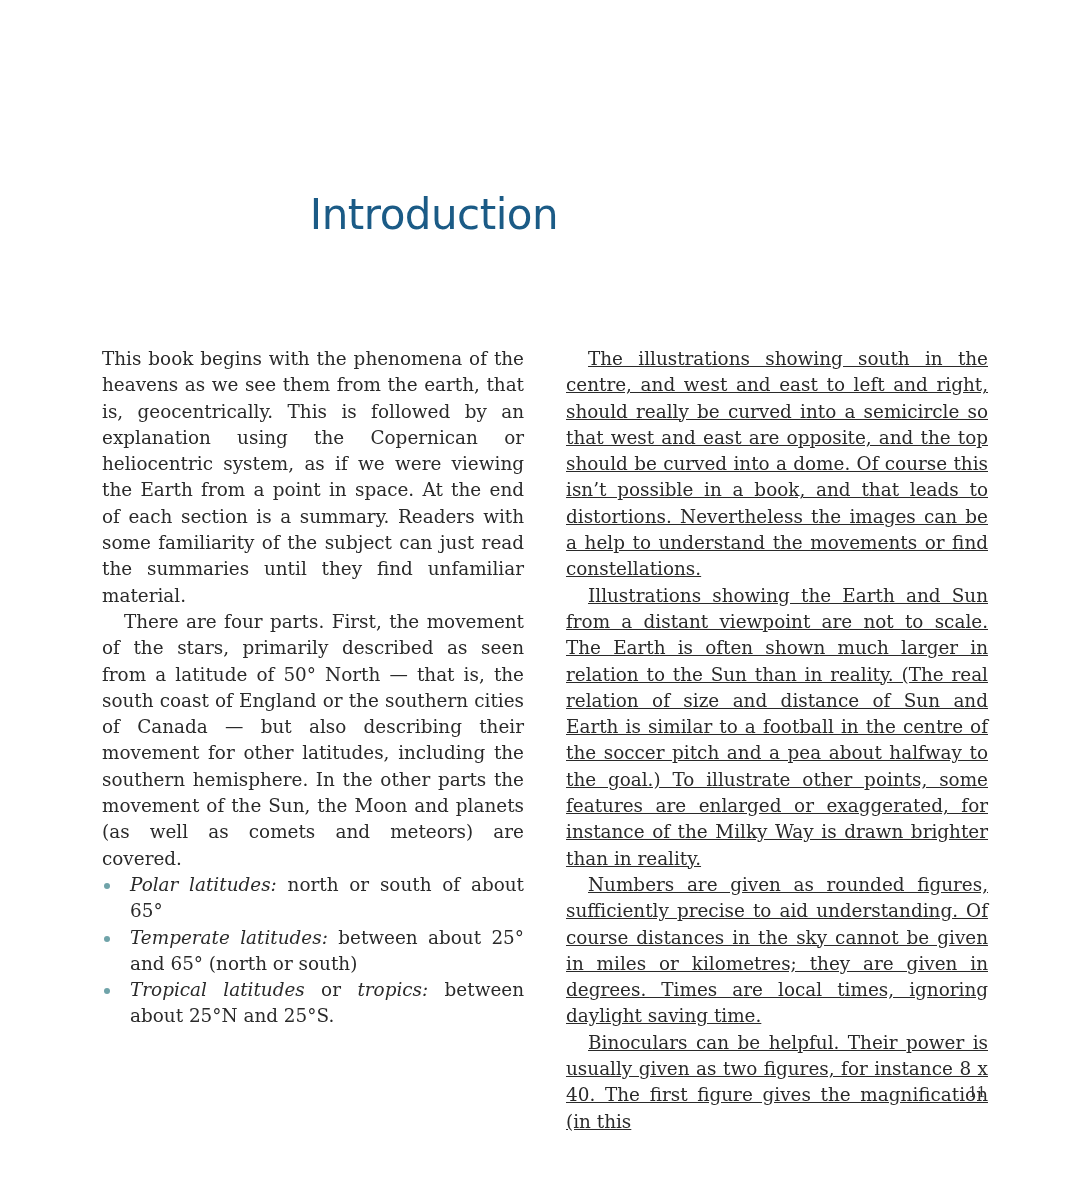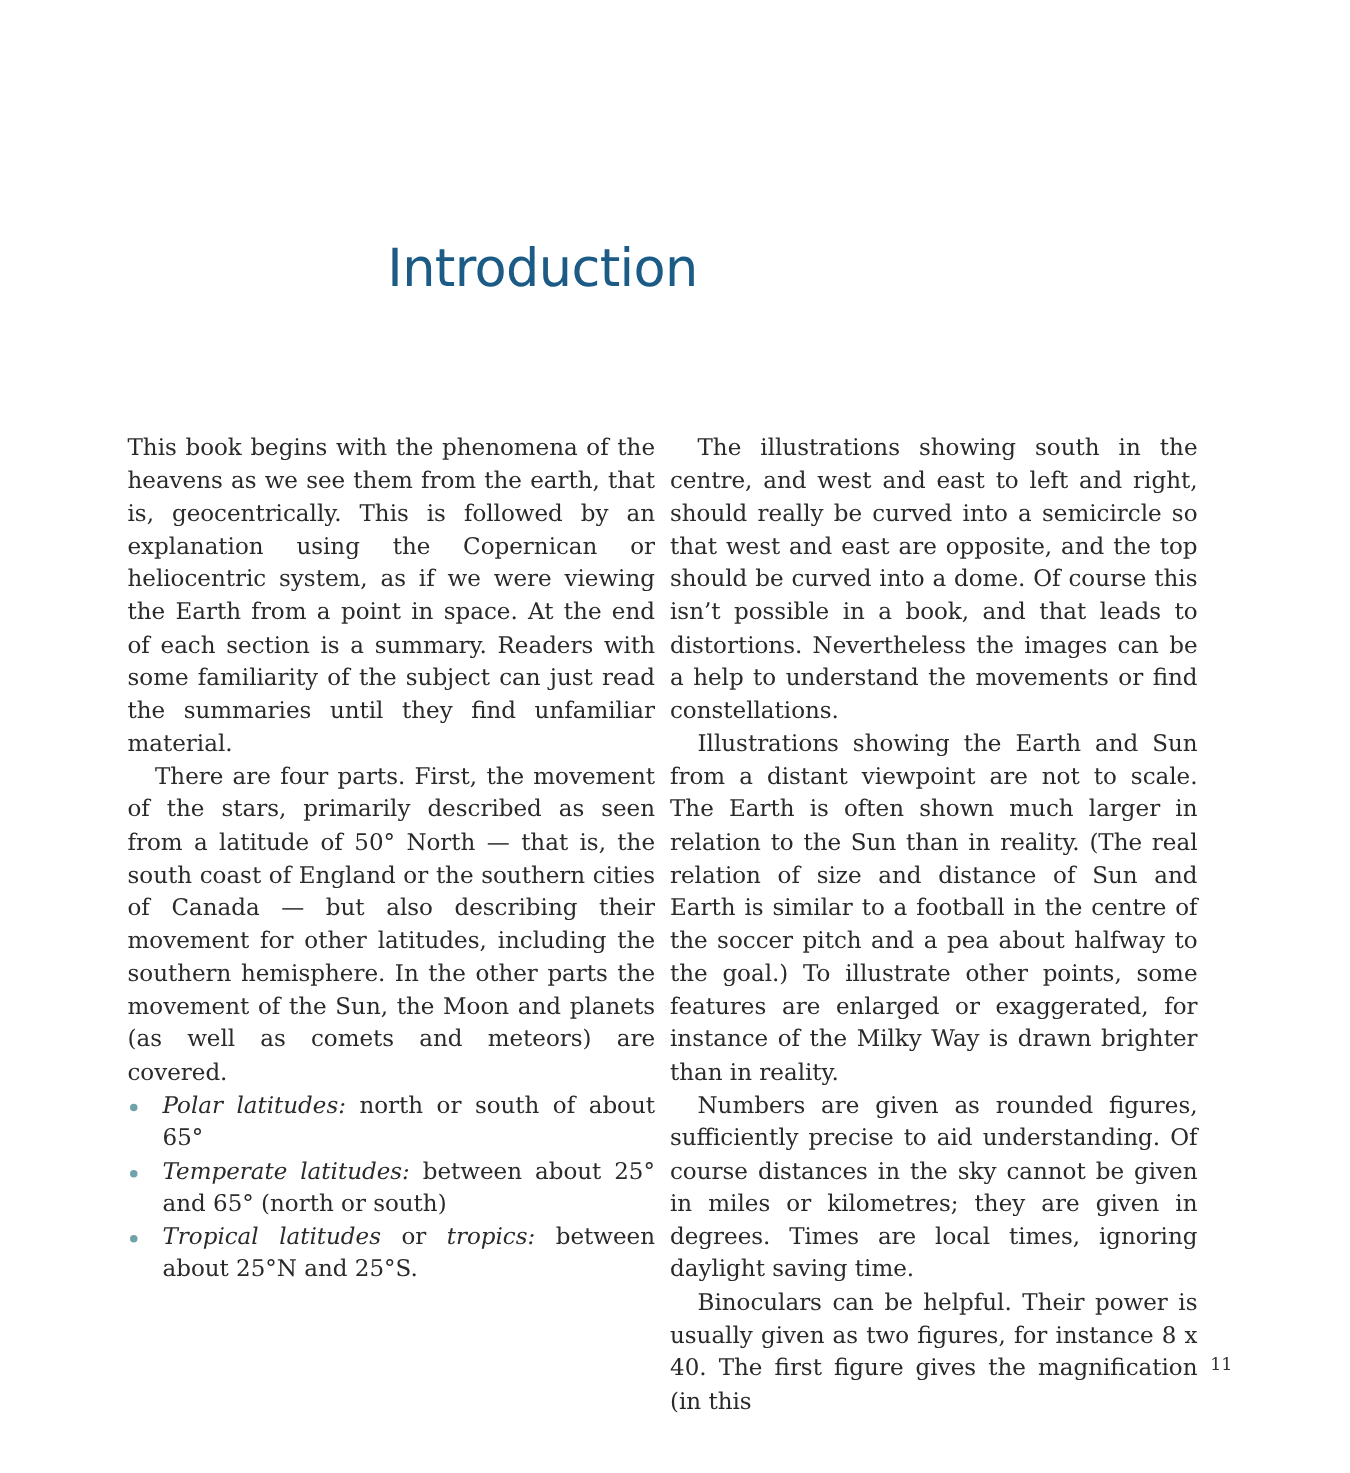--- a/index.html
+++ b/index.html
@@ -4,21 +4,21 @@
   <style>
     html, body { margin: 0; padding: 0; background: #ffffff; }
     body { width: 1080px; height: 1178px; position: relative; overflow: hidden;
       font-family: "DejaVu Serif", "Liberation Serif", serif; color: #2a2a2a; }
     .title { position: absolute; left: 0; width: 868px; top: 190px; text-align: center;
       font-family: "DejaVu Sans", "Liberation Sans", sans-serif; font-size: 42px; color: #1b5b86;
       font-weight: normal; margin: 0; letter-spacing: -0.5px; }
     .col { position: absolute; top: 346px; width: 422px; font-size: 18.4px; line-height: 26.3px;
       text-align: justify; hyphens: manual; }
     .col.left { left: 102px; }
-    .col.right { left: 536px; }
+    .col.right { left: 566px; text-decoration: underline; }
     .col p { margin: 0; }
     .col p.indent { text-indent: 22px; }
     .col ul { list-style: none; margin: 0; padding: 0; }
     .col li { position: relative; padding-left: 28px; }
     .bullet { position: absolute; left: 2px; top: 11px; width: 6px; height: 6px; border-radius: 50%;
       background: #6fa3a9; }
     em { font-style: italic; }
     .page-num { position: absolute; top: 1084px; left: 950px; width: 36px; text-align: right;
       font-size: 14px; color: #333; }
   </style>

